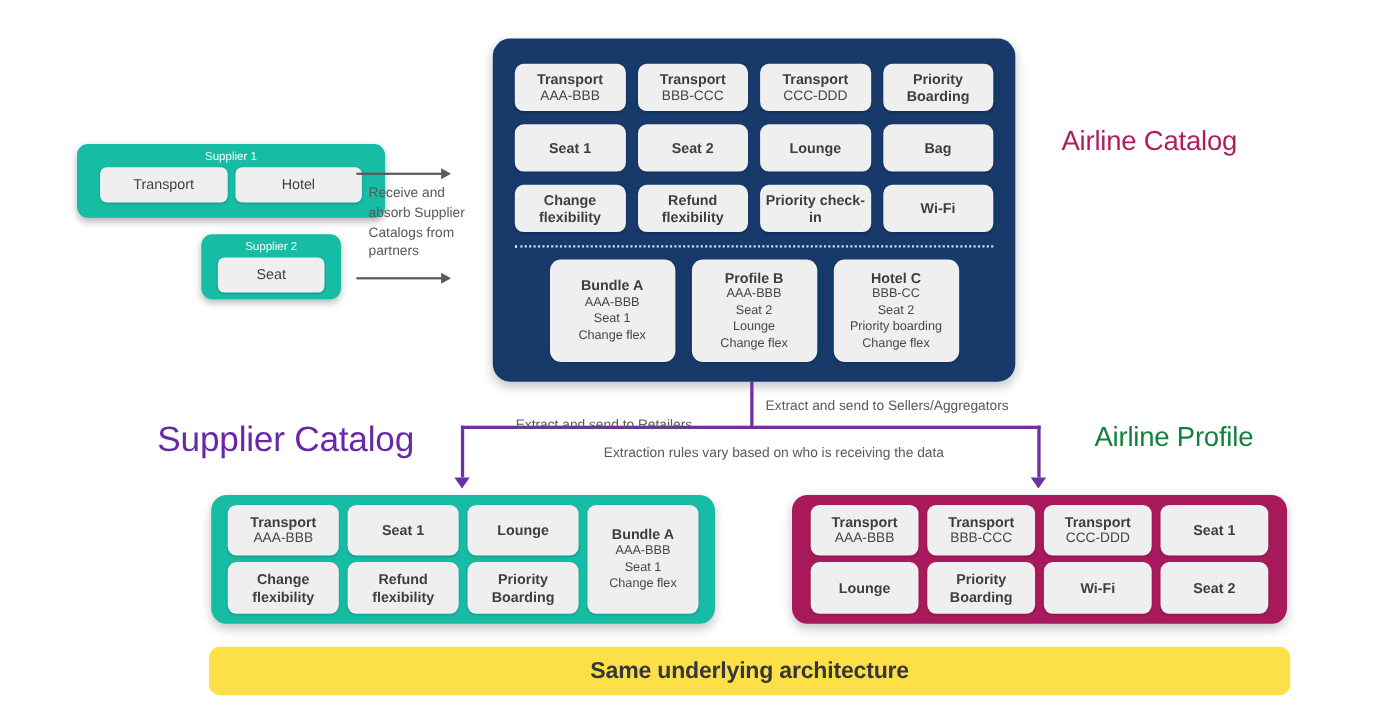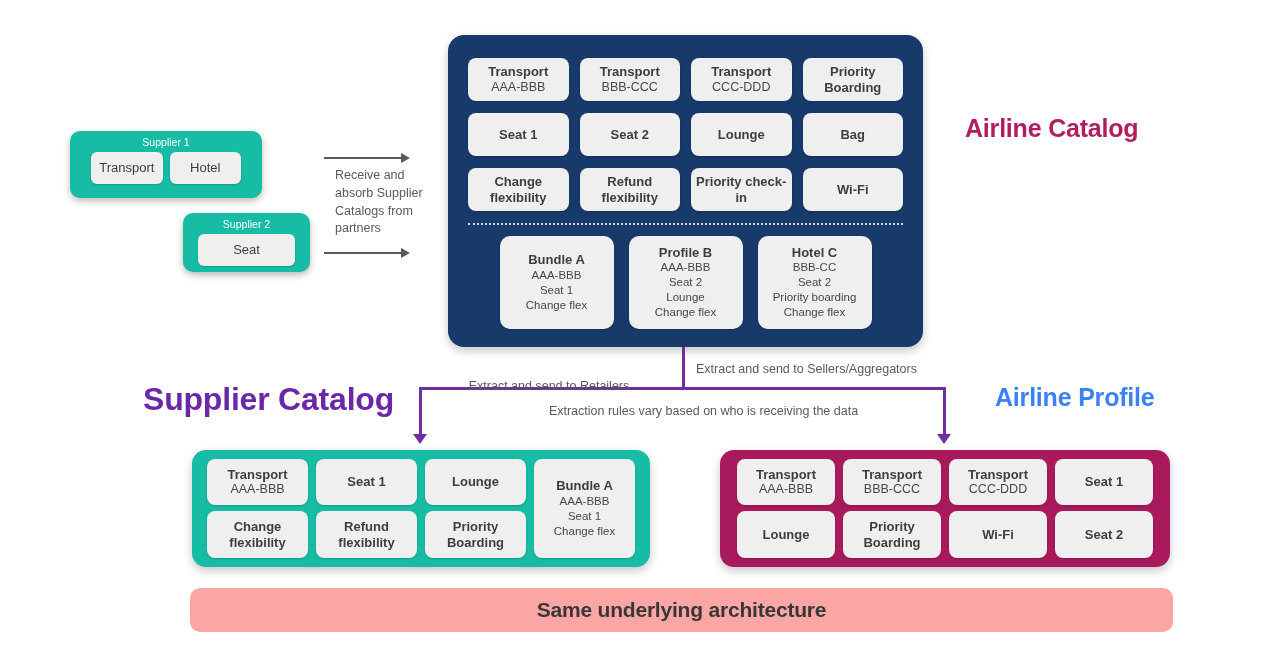--- a/index.html
+++ b/index.html
@@ -32,49 +32,49 @@
 
   
   .panel-teal{left:192px;top:450px;width:458px;height:117px;background:#17BCA4;border-radius:14px;
               padding:9px 15px;box-sizing:border-box;}
   .panel-magenta{left:720px;top:450px;width:450px;height:117px;background:#A91A5C;border-radius:14px;
               padding:9px 17px;box-sizing:border-box;}
   .grid-2{display:grid;grid-template-columns:repeat(4,1fr);grid-template-rows:46px 47px;column-gap:8px;row-gap:6px;}
   .span2{grid-row:1 / span 2;grid-column:4;}
 
   
-  .big-title{position:absolute;font-weight:700;font-size:25px;letter-spacing:-0.2px;white-space:nowrap;}
+  .big-title{position:absolute;font-weight:400;font-size:25px;letter-spacing:-0.2px;white-space:nowrap;}
   .t-crimson{color:#B11E5C;}
   .t-purple{color:#6A28A8;font-size:32px;}
-  .t-navy{color:#3b82f6;}
+  .t-navy{color:#15803d;}
 
   
   .note{position:absolute;font-size:12.5px;color:#595959;line-height:1.42;}
 
   
   .arrow-gray{position:absolute;height:2px;background:#595959;}
   .arrow-gray::after{content:'';position:absolute;right:-2px;top:-4px;width:0;height:0;
      border-left:9px solid #595959;border-top:5px solid transparent;border-bottom:5px solid transparent;}
 
   
   .pline{position:absolute;background:#6F2F9E;}
   .parrow{position:absolute;width:0;height:0;border-left:7px solid transparent;
           border-right:7px solid transparent;border-top:10px solid #6F2F9E;}
 
   
-  .banner{position:absolute;left:190px;top:588px;width:983px;height:44px;background:#fca5a5;border-radius:10px;
+  .banner{position:absolute;left:190px;top:588px;width:983px;height:44px;background:#fde047;border-radius:10px;
           display:flex;align-items:center;justify-content:center;font-weight:700;font-size:21px;color:#373737;
           letter-spacing:-0.2px;}
 </style>
 </head>
 <body>
 
 <div class="canvas">
 
-  <div class="supplier" style="left:70px;top:131px;width:192px;height:67px;">
+  <div class="supplier" style="left:70px;top:131px;width:280px;height:67px;">
     <div class="supplier-label">Supplier 1</div>
     <div class="supplier-items plain">
         <div class="cell">
           <div class="cell-title">Transport</div>
         </div>
         <div class="cell">
           <div class="cell-title">Hotel</div>
         </div>
       </div>
   </div>

